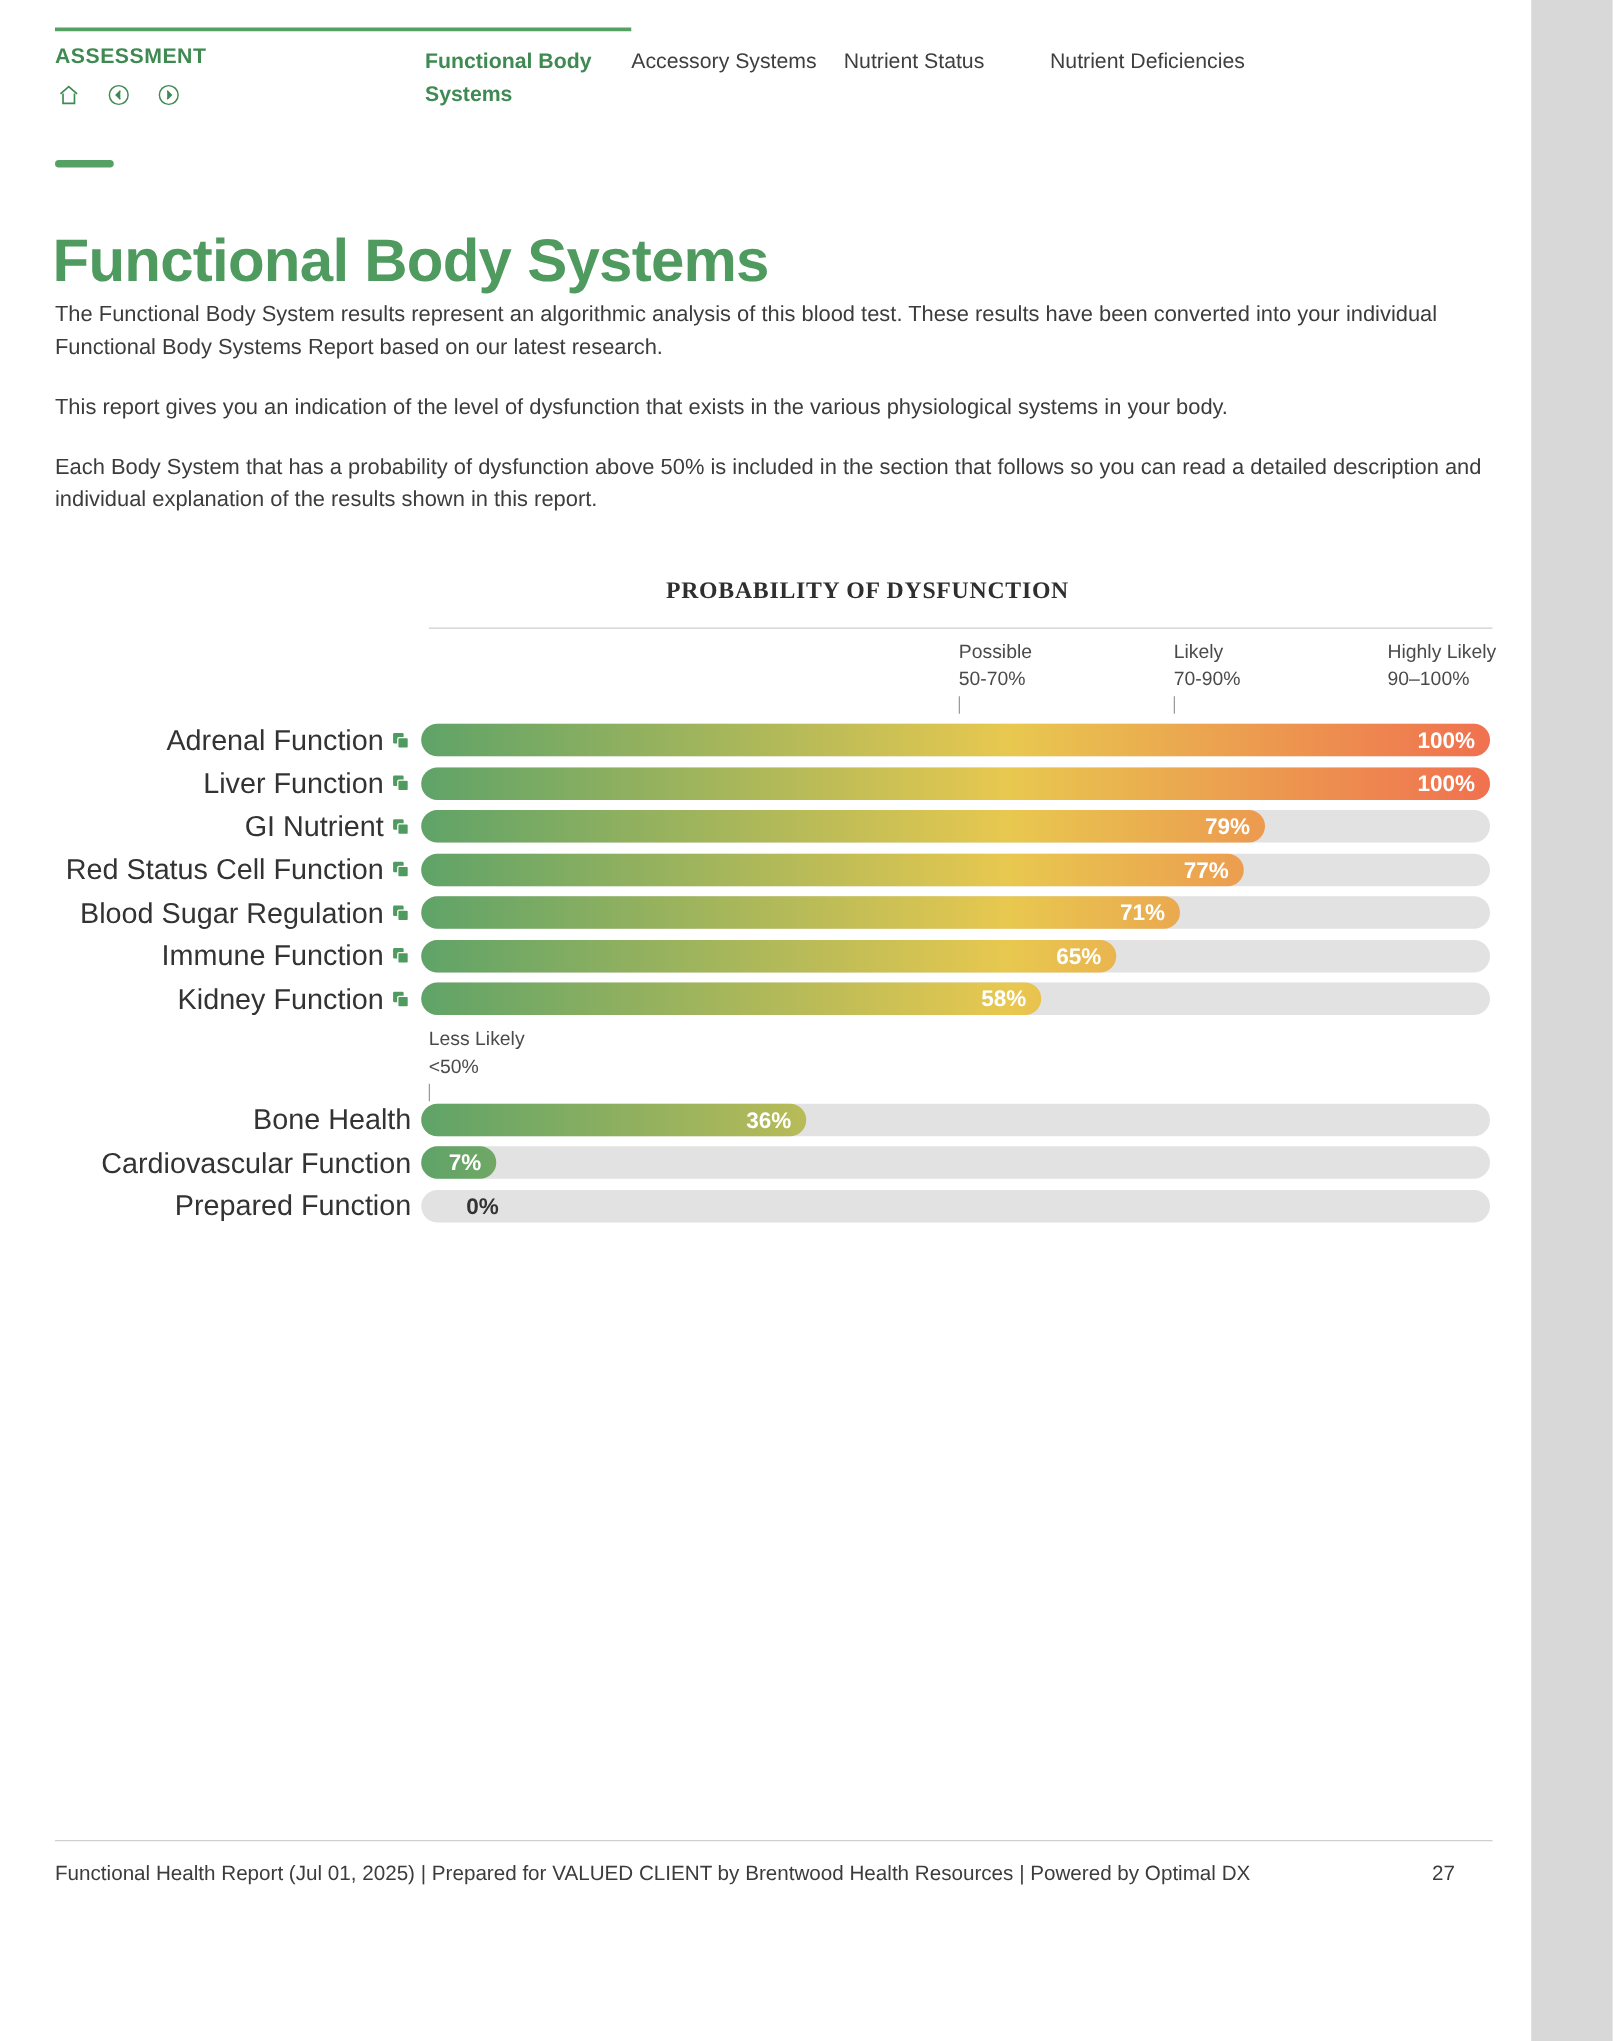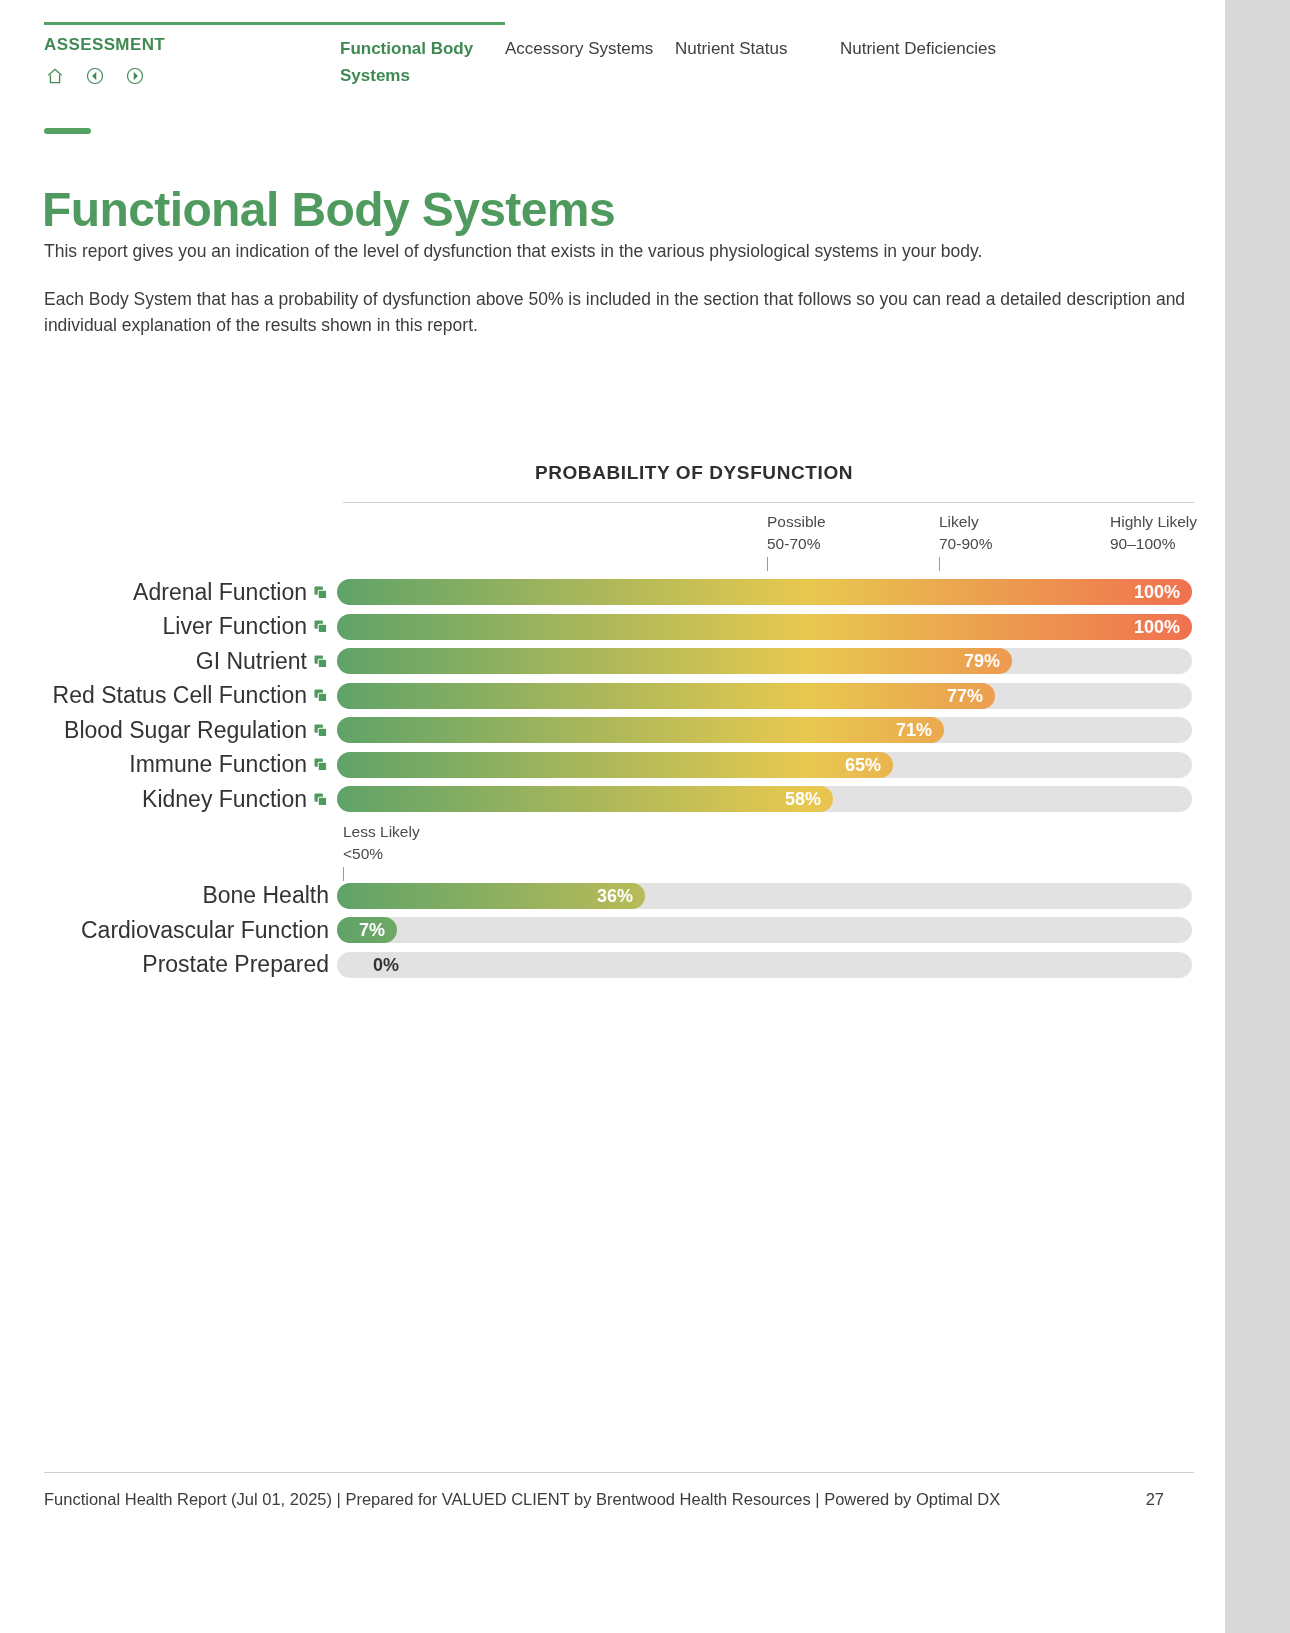--- a/index.html
+++ b/index.html
@@ -138,20 +138,21 @@
     width: 1150px;
   }
   .chart-title {
     text-align: center;
     margin-left: 150px;
     font-size: 19px;
     font-weight: bold;
     letter-spacing: 0.6px;
     color: #2f2f2f;
     text-transform: uppercase;
+    font-family: Liberation Serif, serif;
   }
   .chart-rule {
     margin-top: 18px;
     margin-left: 299px;
     width: 851px;
     height: 1px;
     background: #cfcfcf;
   }
 
   .scale-row {
@@ -300,20 +301,21 @@
         <div class="tab tab-1">Accessory Systems</div>
         <div class="tab tab-2">Nutrient Status</div>
         <div class="tab tab-3">Nutrient Deficiencies</div>
       </div>
     </div>
 
     <div class="title-rule"></div>
     <h1 class="page-title">Functional Body Systems</h1>
 
     <div class="intro">
+      <p>The Functional Body System results represent an algorithmic analysis of this blood test. These results have been converted into your individual Functional Body Systems Report based on our latest research.</p>
       <p>This report gives you an indication of the level of dysfunction that exists in the various physiological systems in your body.</p>
       <p>Each Body System that has a probability of dysfunction above 50% is included in the section that follows so you can read a detailed description and individual explanation of the results shown in this report.</p>
     </div>
 
     <div class="chart">
       <div class="chart-title">PROBABILITY OF DYSFUNCTION</div>
       <div class="chart-rule"></div>
 
       <div class="scale-row">
         <div class="scale-item scale-possible">
@@ -462,21 +464,21 @@
             <div class="bar-label">
               <span>Cardiovascular Function</span>
             </div>
             <div class="bar-track">
               <div class="bar-fill" style="width: 60px; background-image: linear-gradient(to right, rgb(95, 163, 104) 0px, rgb(232, 200, 79) 470px, rgb(240, 113, 79) 855px); background-size: 855px 100%; background-repeat: no-repeat;"></div>
               <div class="bar-value" style="left: 60px;">7%</div>
             </div>
           </div>
           <div class="bar-row">
             <div class="bar-label">
-              <span>Prostate Prepared</span>
+              <span>Prepared Function</span>
             </div>
             <div class="bar-track">
               <div class="bar-fill" style="width: 26px; background: transparent;"></div>
               <div class="bar-value dark" style="left: 36px; transform: none; padding-right: 0px;">0%</div>
             </div>
           </div>
         </div>
     </div>
 
     <div class="footer-rule"></div>

